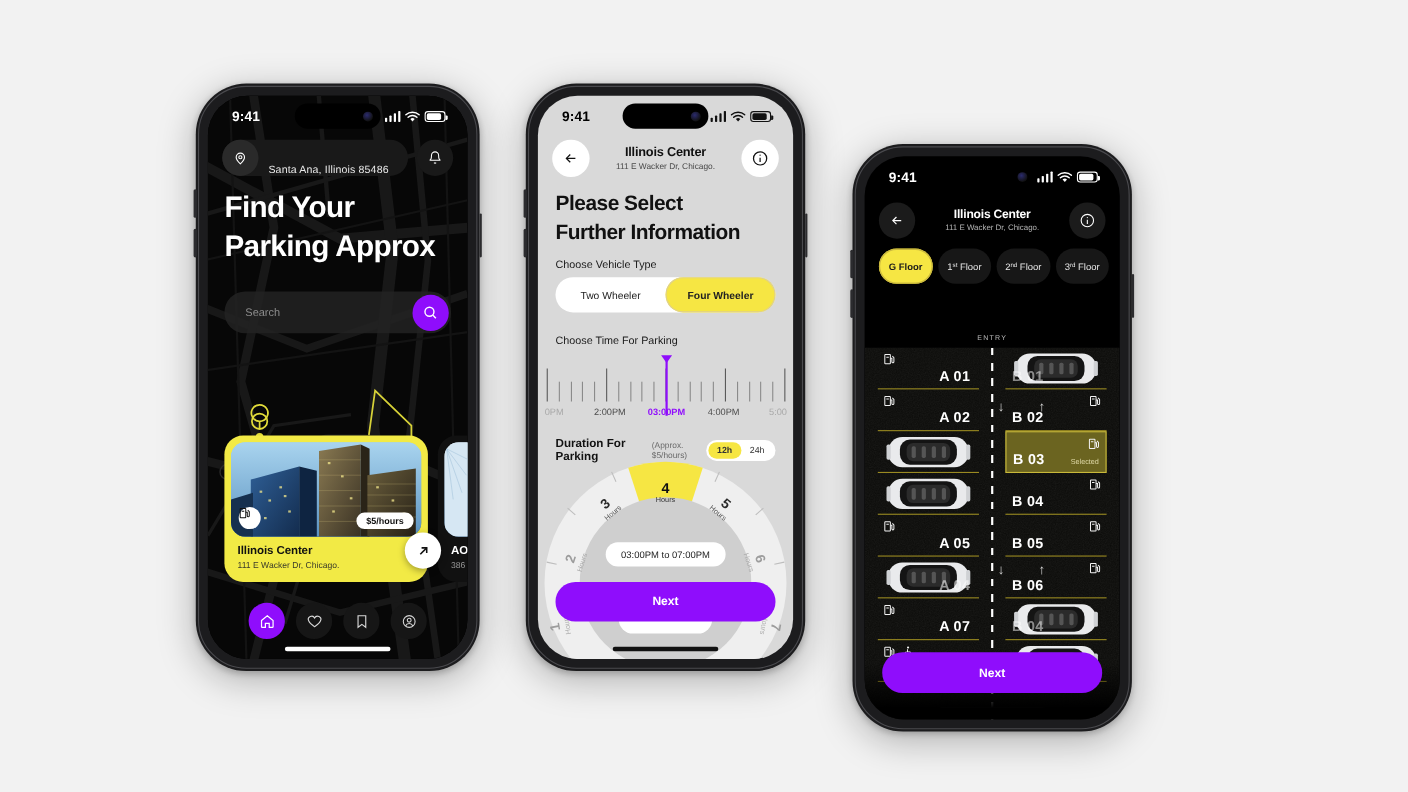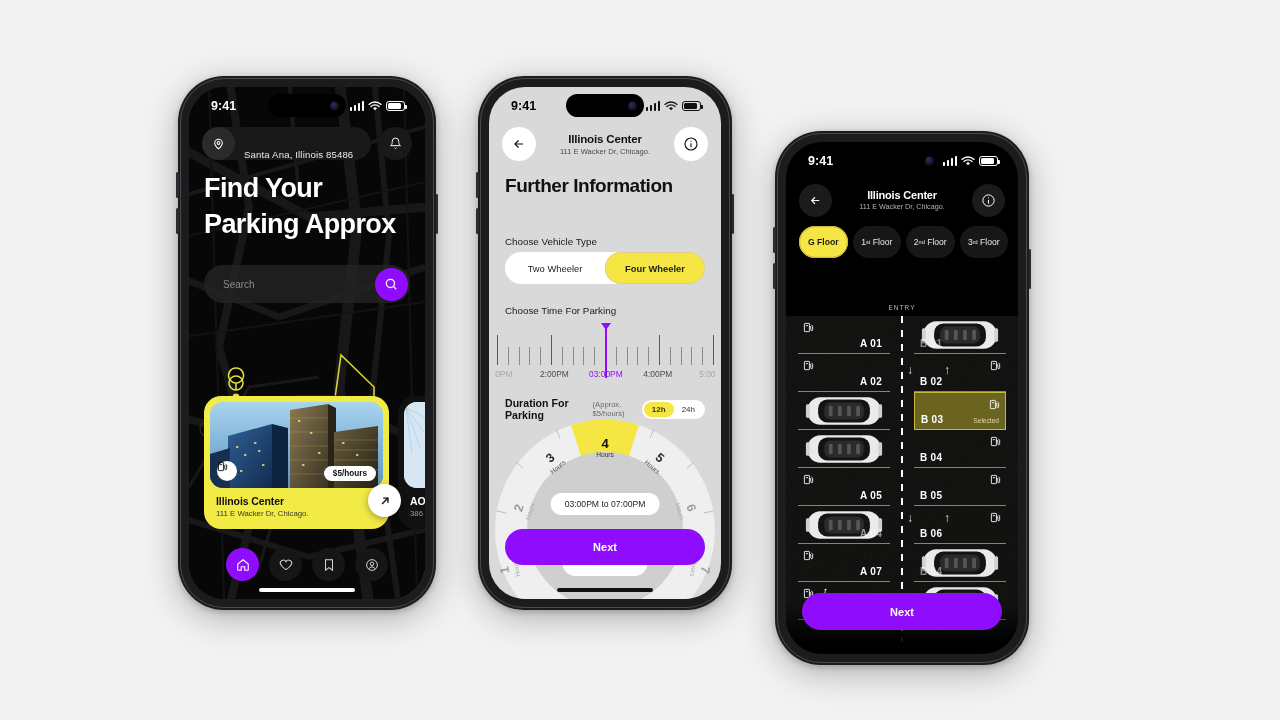--- a/index.html
+++ b/index.html
@@ -180,21 +180,21 @@
          border-radius:18px; display:flex; }
   .seg div { flex:1; display:flex; align-items:center; justify-content:center;
              font-size:9.4px; color:#222; border-radius:18px; }
   .seg div.on { background:#f6e643; font-weight:700; box-shadow:inset 0 0 0 1px #ded08f; }
 
   .slider-wrap { position:absolute; left:0; right:0; }
   .ticks { position:relative; height:44px; margin:0 2px; }
   .ticks i { position:absolute; bottom:0; width:1.1px; background:#6f6f6f; }
   .tick-labels { position:relative; height:14px; }
   .tick-labels span { position:absolute; font-size:8.4px; color:#4c4c4c; transform:translateX(-50%); white-space:nowrap;}
-  .tick-labels span.cur { color:#8f0dfc; font-weight:400; }
+  .tick-labels span.cur { color:#8f0dfc; font-weight:700; }
   .tick-labels span.fade { color:#a9a9a9; }
   .playhead { position:absolute; top:0; width:1.6px; background:#8f0dfc; }
   .playhead::before { content:""; position:absolute; top:-1px; left:50%; transform:translateX(-50%);
     border-left:5.5px solid transparent; border-right:5.5px solid transparent; border-top:7px solid #8f0dfc; }
 
   .dur-row { position:absolute; left:16px; right:16px; display:flex; align-items:center; }
   .dur-row .dt { font-size:10.6px; font-weight:700; color:#111; }
   .dur-row .da { font-size:7.6px; color:#6a6a6a; margin-left:5px; }
   .dur-toggle { margin-left:auto; display:flex; background:#fff; border-radius:12px; padding:2px; }
   .dur-toggle span { font-size:8px; padding:3px 8px; border-radius:10px; color:#333;}
@@ -244,21 +244,21 @@
 
   .lot { position:absolute; top:174px; left:0; right:0; bottom:0; overflow:hidden;
          background:#0c0c0a; }
   .lot-noise { position:absolute; inset:0; opacity:.5; }
   .lane { position:absolute; top:0; bottom:0; left:50%; transform:translateX(-50%);
           width:2px; background: repeating-linear-gradient(to bottom,#fff 0 7px, transparent 7px 14px); }
   .col { position:absolute; top:0; width:92px; }
   .col.left { left:12px; } .col.right { right:12px; }
   .slot { position:relative; height:38px; border-bottom:1.4px solid #9a8a21; }
   .slot.sel { background:#6b6420; border:1.4px solid #c9b93a; }
-  .slot .nm { position:absolute; bottom:4px; font-size:10px; color:#fff; font-weight:700; letter-spacing:.3px;}
+  .slot .nm { position:absolute; bottom:4px; font-size:13px; color:#fff; font-weight:700; letter-spacing:.3px;}
   .col.left .slot .nm { right:8px; } .col.right .slot .nm { left:6px; }
   .slot .ic { position:absolute; top:3px; }
   .col.left .slot .ic { left:5px; } .col.right .slot .ic { right:5px; }
   .slot .selmark { position:absolute; right:6px; bottom:5px; font-size:6.6px; color:#ded8a6; }
   .car { position:absolute; left:50%; top:50%; transform:translate(-50%,-50%); }
   .arrowcol { position:absolute; top:0; bottom:0; width:40px; }
   .arrowcol.a1 { left:104px; } .arrowcol.a2 { left:141px; }
   .arrowcol span { position:absolute; left:50%; transform:translateX(-50%);
                    color:#dcdcdc; font-size:12px; line-height:1; }
   .p3-cta { position:absolute; left:16px; right:16px; bottom:24px; height:37px;
@@ -552,20 +552,21 @@
         <div class="circ-w">
           <svg width="16" height="16" viewBox="0 0 24 24" fill="none" stroke="#111" stroke-width="1.7">
             <circle cx="12" cy="12" r="9"></circle>
               <path d="M12 11v6"></path>
               <circle cx="12" cy="7.6" r=".9" fill="#111" stroke="none"></circle>
           </svg>
         </div>
       </div>
 
       <div class="p2-title">
+        <div>Please Select</div>
         <div>Further Information</div>
       </div>
 
       <div class="sec-label" style="top:149px">Choose Vehicle Type</div>
       <div class="seg" style="top:165px">
         <div>Two Wheeler</div>
         <div class="on">Four Wheeler</div>
       </div>
 
       <div class="sec-label" style="top:218px">Choose Time For Parking</div>

